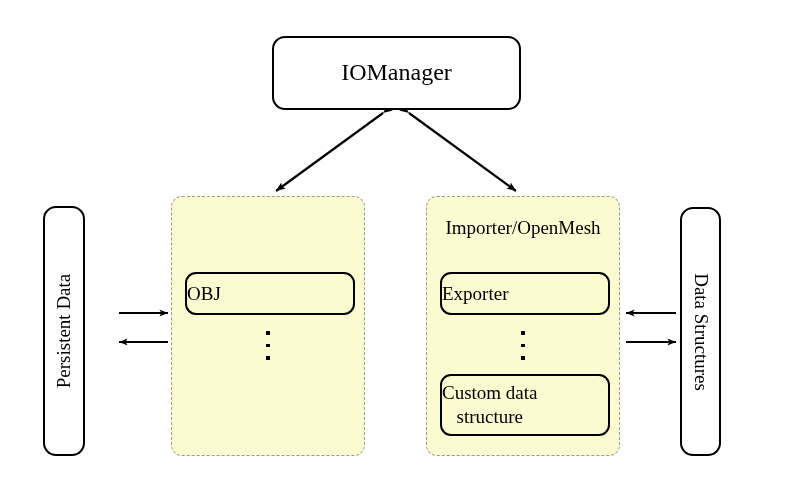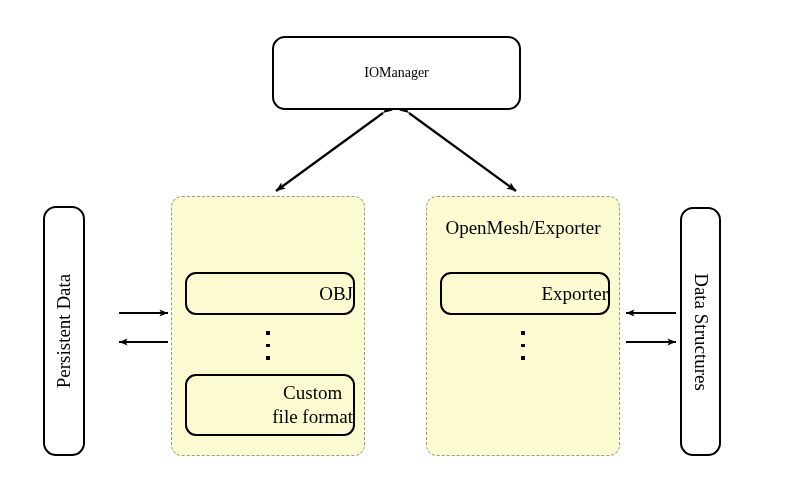--- a/index.html
+++ b/index.html
@@ -32,21 +32,21 @@
   }
   
   #io-manager {
     left: 272px;
     top: 36px;
     width: 249px;
     height: 74px;
     border: 2.6px solid #000;
     border-radius: 13px;
     background: #ffffff;
-    font-size: 14px;
+    font-size: 24px;
   }
   
   .panel {
     position: absolute;
     box-sizing: border-box;
     background: #fcfad0;
     border: 1.6px dashed #9a9a8c;
     border-radius: 11px;
   }
   #panel-reader-writer {
@@ -71,21 +71,21 @@
   }
   
   .inner-box {
     position: absolute;
     box-sizing: border-box;
     background: #fcfad0;
     border: 2.6px solid #000;
     border-radius: 11px;
     display: flex;
     align-items: center;
-    justify-content: flex-end;
+    justify-content: flex-start;
     text-align: center;
     font-size: 19px;
     line-height: 1.25;
   }
   #box-obj      { left: 13px; top: 75px;  width: 170px; height: 43px; }
   #box-custom-file { left: 13px; top: 177px; width: 170px; height: 62px; }
   #box-openmesh { left: 13px; top: 75px;  width: 170px; height: 43px; }
   #box-custom-struct { left: 13px; top: 177px; width: 170px; height: 62px; }
   
   .vdots {
@@ -175,42 +175,42 @@
   <div class="inner-box" id="box-obj">
     <span>OBJ</span>
   </div>
 
   <div class="vdots">
     <span></span>
     <span></span>
     <span></span>
   </div>
 
-  <div class="inner-box" id="box-custom-file">
-    <span>
-      <span>Custom</span><br>
-      <span>file format</span>
-    </span>
-  </div>
 </div>
 
 <div class="panel" id="panel-importer-exporter">
 
-  <div class="panel-title">OpenMesh/Exporter</div>
+  <div class="panel-title">Importer/OpenMesh</div>
 
   <div class="inner-box" id="box-openmesh">
     <span>Exporter</span>
   </div>
 
   <div class="vdots">
     <span></span>
     <span></span>
     <span></span>
   </div>
 
+  <div class="inner-box" id="box-custom-struct">
+    <span>
+      <span>Custom data</span><br>
+      <span>structure</span>
+    </span>
+  </div>
 </div>
 
 <div class="side-box" id="box-persistent-data">
   <span class="vlabel-up">Persistent Data</span>
 </div>
 
 <div class="side-box" id="box-data-structures">
   <span class="vlabel-down">Data Structures</span>
 </div>
 

